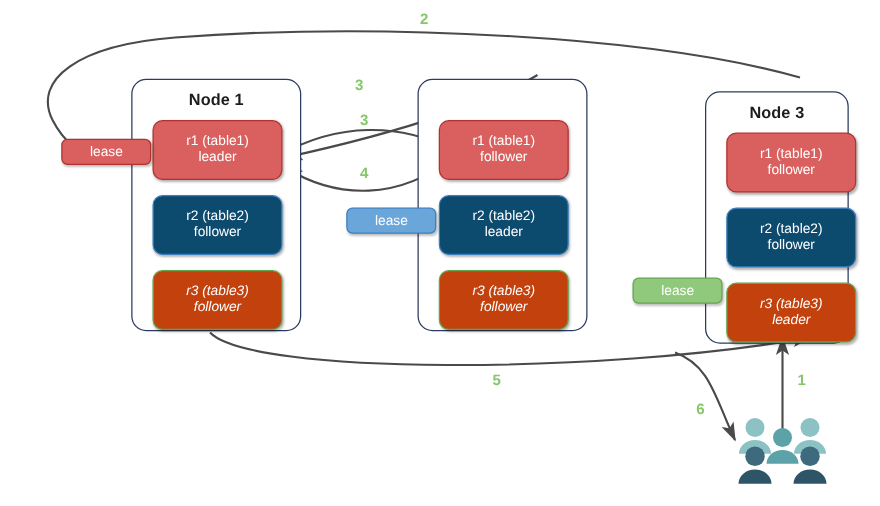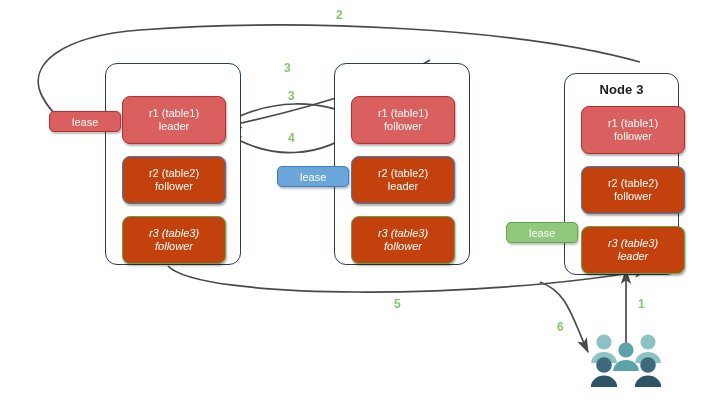--- a/index.html
+++ b/index.html
@@ -58,21 +58,21 @@
     align-items: center;
     justify-content: center;
     color: #ffffff;
     font-size: 11px;
     line-height: 13.5px;
     text-align: center;
     box-shadow: 1px 1.5px 2px rgba(0,0,0,0.30);
   }
   .replica .ln { display: block; white-space: nowrap; }
   .rep-red   { background: #d9605e; border: 1.2px solid #b3312f; }
-  .rep-blue  { background: #c2410c; border: 1.2px solid #3b7fc0; }
+  .rep-blue  { background: #0c4a6e; border: 1.2px solid #3b7fc0; }
   .rep-green { background: #c2410c; border: 1.2px solid #63a54c; font-style: italic; }
 
   .slot1 { top: 32px; }
   .slot2 { top: 92px; }
   .slot3 { top: 152px; }
 
   
   .lease {
     position: absolute;
     box-sizing: border-box;
@@ -150,20 +150,21 @@
     <span>lease</span>
   </div>
   <div class="lease lease-blue" style="left:277px; top:166px;">
     <span>lease</span>
   </div>
   <div class="lease lease-green" style="left:506px; top:222px;">
     <span>lease</span>
   </div>
 
   <div class="node-box" style="left:105px; top:63px; width:136px; height:202px;">
+    <div class="node-title">Node 1</div>
 
     <div class="replica rep-red slot1">
       <span class="ln">r1 (table1)</span>
       <span class="ln">leader</span>
     </div>
     <div class="replica rep-blue slot2">
       <span class="ln">r2 (table2)</span>
       <span class="ln">follower</span>
     </div>
     <div class="replica rep-green slot3">

